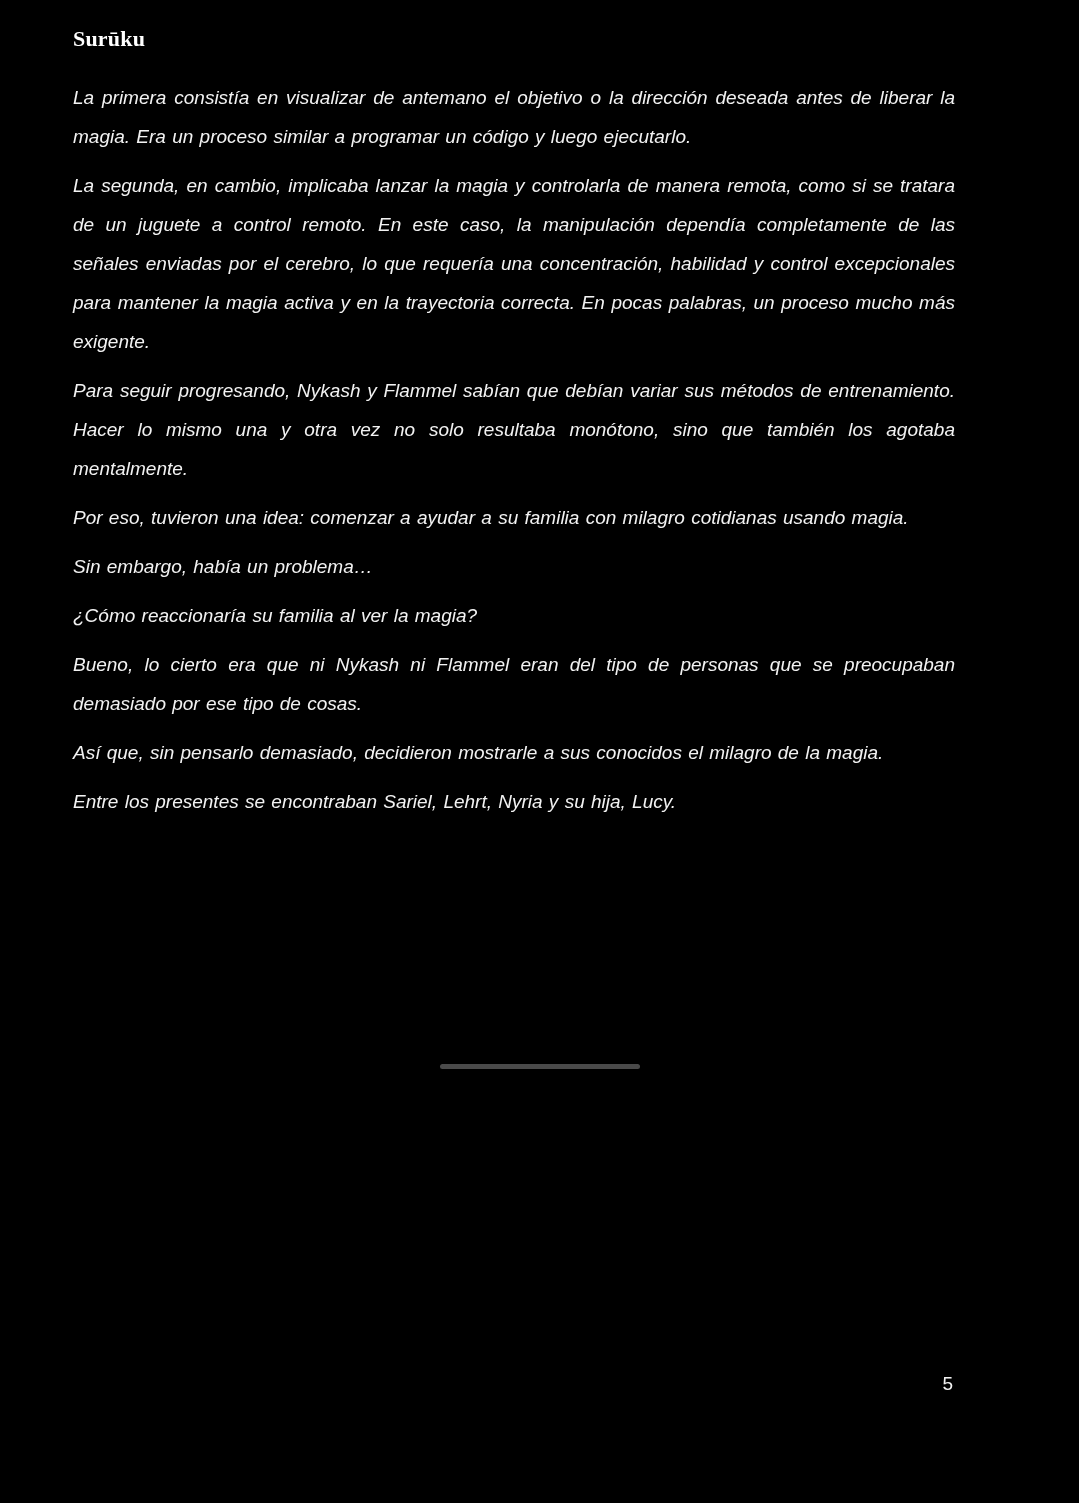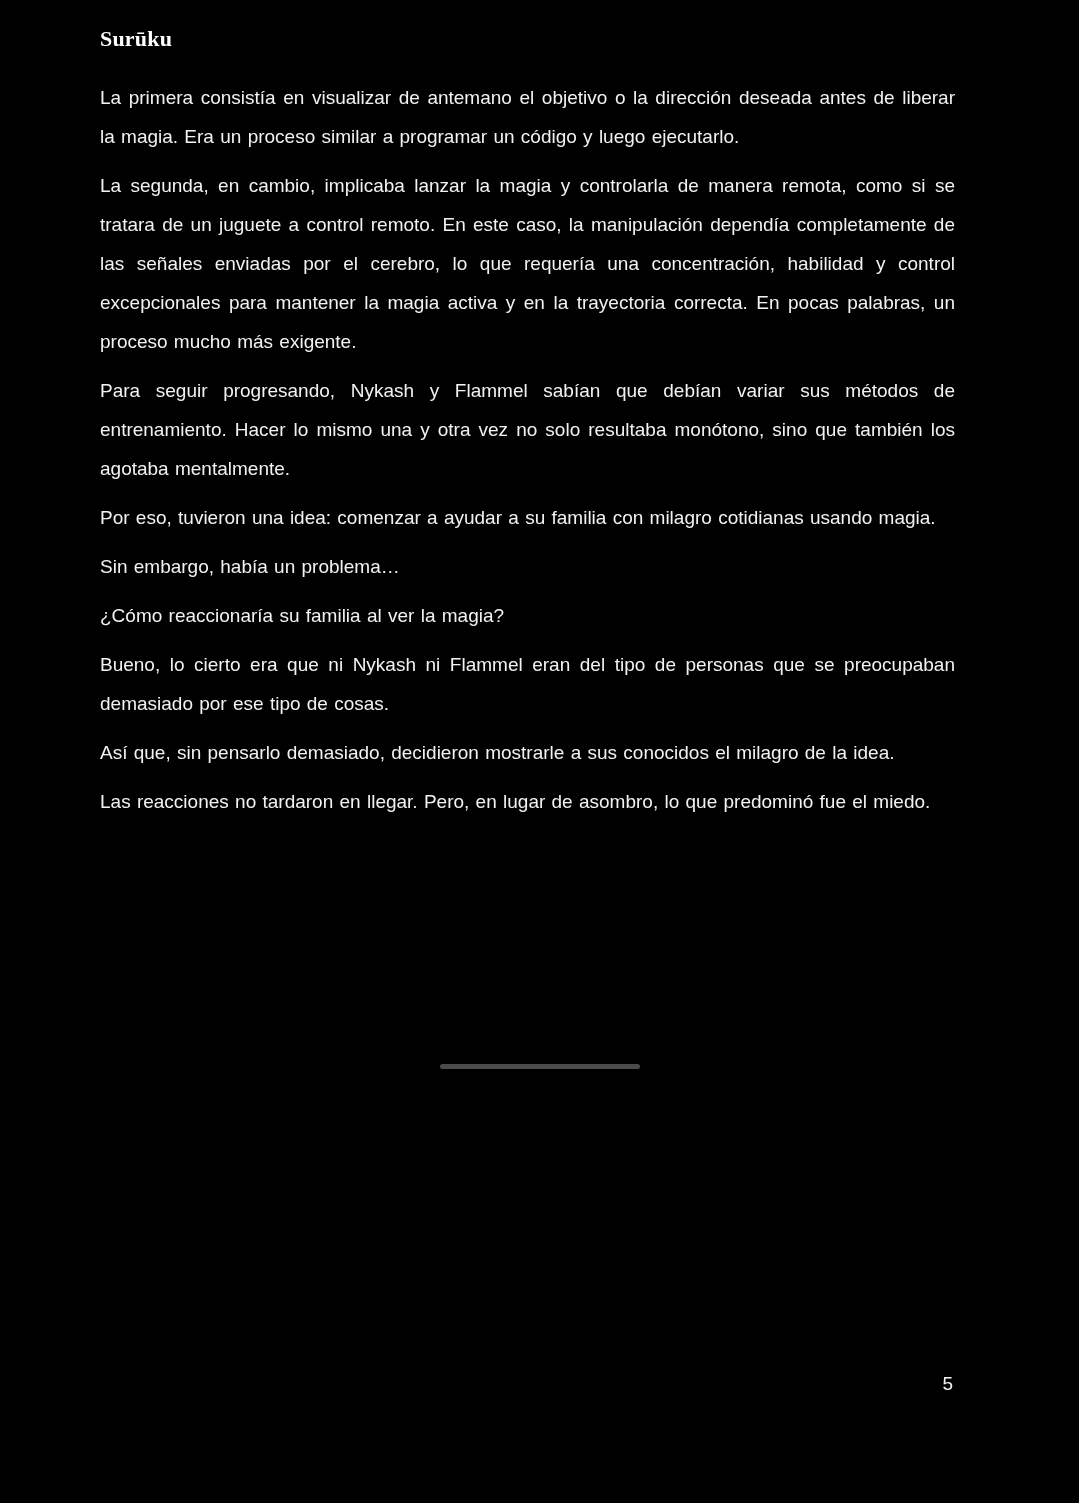--- a/index.html
+++ b/index.html
@@ -15,38 +15,39 @@
     font-family: "Liberation Sans", sans-serif;
   }
   .page {
     position: absolute;
     top: 0;
     left: 0;
     width: 1079px;
     height: 1071px;
     background: #000000;
     box-sizing: border-box;
-    padding: 26px 124px 0 100px;
+    padding: 26px 124px 0 73px;
     color: #f2f2f2;
   }
   .doc-title {
     font-family: "Liberation Serif", serif;
     font-weight: bold;
     font-size: 22px;
     color: #ffffff;
     margin: 0 0 26px 0;
     letter-spacing: 0.2px;
   }
   .paragraphs p {
     font-size: 19px;
     line-height: 39px;
     margin: 0 0 10px 0;
     text-align: justify;
     color: #f2f2f2;
     word-spacing: 1px;
+    font-style: italic;
   }
   .page-number {
     position: absolute;
     right: 126px;
     top: 1373px;
     font-size: 19px;
     color: #f2f2f2;
   }
   .scroll-indicator {
     position: absolute;
@@ -67,21 +68,21 @@
   <h1 class="doc-title">Surūku</h1>
 
   <div class="paragraphs">
     <p>La primera consistía en visualizar de antemano el objetivo o la dirección deseada antes de liberar la magia. Era un proceso similar a programar un código y luego ejecutarlo.</p>
     <p>La segunda, en cambio, implicaba lanzar la magia y controlarla de manera remota, como si se tratara de un juguete a control remoto. En este caso, la manipulación dependía completamente de las señales enviadas por el cerebro, lo que requería una concentración, habilidad y control excepcionales para mantener la magia activa y en la trayectoria correcta. En pocas palabras, un proceso mucho más exigente.</p>
     <p>Para seguir progresando, Nykash y Flammel sabían que debían variar sus métodos de entrenamiento. Hacer lo mismo una y otra vez no solo resultaba monótono, sino que también los agotaba mentalmente.</p>
     <p>Por eso, tuvieron una idea: comenzar a ayudar a su familia con milagro cotidianas usando magia.</p>
     <p>Sin embargo, había un problema…</p>
     <p>¿Cómo reaccionaría su familia al ver la magia?</p>
     <p>Bueno, lo cierto era que ni Nykash ni Flammel eran del tipo de personas que se preocupaban demasiado por ese tipo de cosas.</p>
-    <p>Así que, sin pensarlo demasiado, decidieron mostrarle a sus conocidos el milagro de la idea.</p>
-    <p>Las reacciones no tardaron en llegar. Pero, en lugar de asombro, lo que predominó fue el miedo.</p>
+    <p>Así que, sin pensarlo demasiado, decidieron mostrarle a sus conocidos el milagro de la magia.</p>
+    <p>Entre los presentes se encontraban Sariel, Lehrt, Nyria y su hija, Lucy.</p>
   </div>
 
   <div class="page-number">5</div>
 
   <div class="scroll-indicator"></div>
 
 </div>
 
 </body></html>

